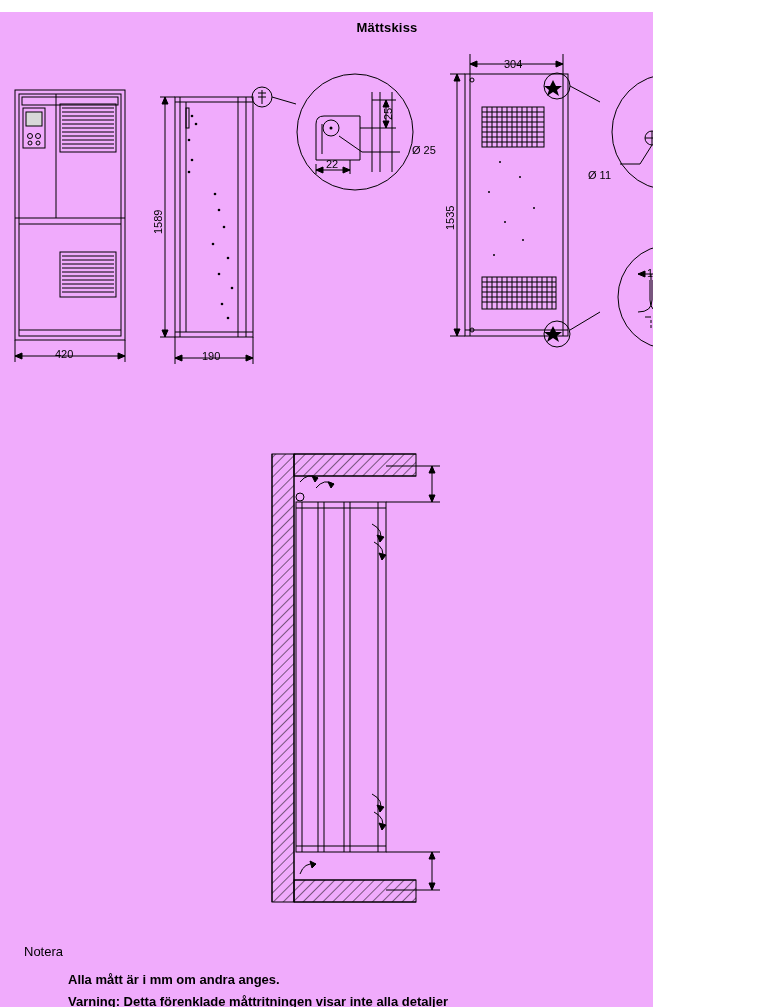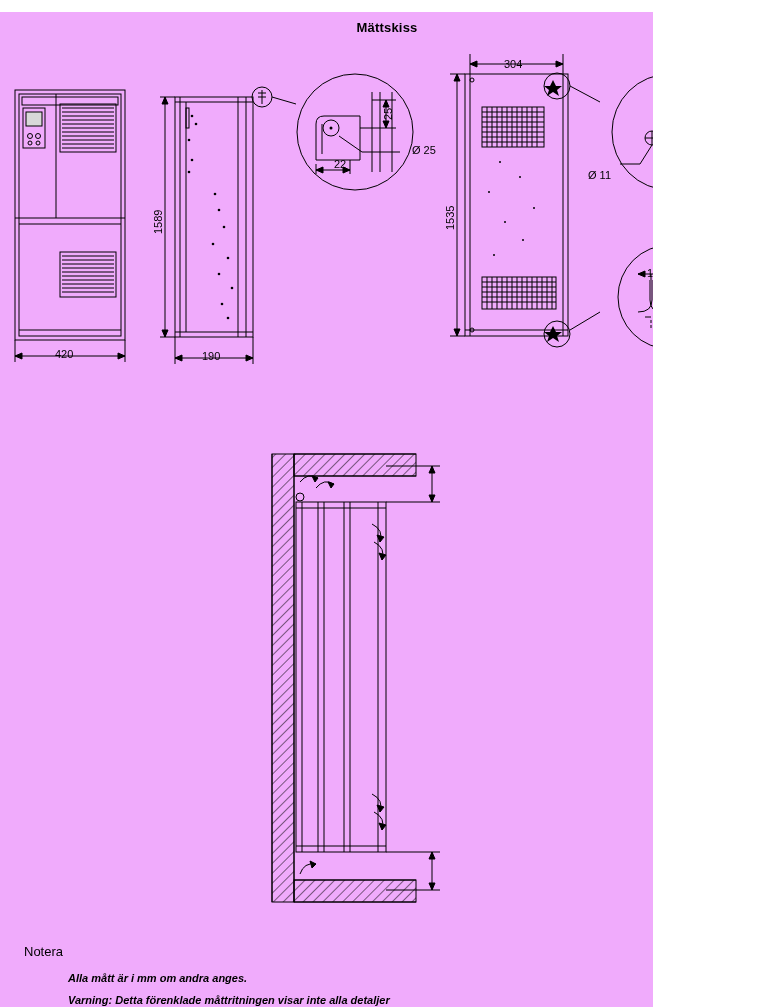--- a/index.html
+++ b/index.html
@@ -40,24 +40,23 @@
   }
   .note-head {
     position: absolute;
     left: 24px;
     top: 932px;
     font-size: 13px;
     font-weight: normal;
   }
   .note-line {
     position: absolute;
-    font-size: 11px;
+    font-size: 13px;
     font-weight: bold;
     white-space: nowrap;
-    font-style: italic;
   }
   svg { display: block; }
   .drawing {
     position: absolute;
     left: 0;
     top: 0;
   }
 </style>
 </head>
 <body>
@@ -338,21 +337,21 @@
     </g>
   </svg>
 
   <div class="dim-label" style="left:55px; top:336px;">420</div>
   <div class="dim-label vert" style="left:152px; top:222px;">1589</div>
   <div class="dim-label" style="left:202px; top:338px;">190</div>
   <div class="dim-label" style="left:504px; top:46px;">304</div>
   <div class="dim-label vert" style="left:444px; top:218px;">1535</div>
   <div class="dim-label vert" style="left:382px; top:108px;">25</div>
   <div class="dim-label" style="left:372px; top:132px;padding-left:40px;">Ø 25</div>
-  <div class="dim-label" style="left:334px; top:146px;">22</div>
+  <div class="dim-label" style="left:326px; top:146px;">22</div>
   <div class="dim-label vert" style="left:692px; top:112px;">25</div>
   <div class="dim-label" style="left:588px; top:157px;text-align:right;">Ø 11</div>
   <div class="dim-label" style="left:647px; top:255px;">11</div>
   <div class="dim-label vert" style="left:692px; top:288px;">20</div>
 
   <svg class="drawing" style="top:430px;" width="774" height="470" viewBox="0 0 774 470">
     <defs>
       <pattern id="hatch" width="7" height="7" patternTransform="rotate(45)" patternUnits="userSpaceOnUse">
         <line x1="0" y1="0" x2="0" y2="7" stroke="#000000" stroke-width="1"></line>
       </pattern>

